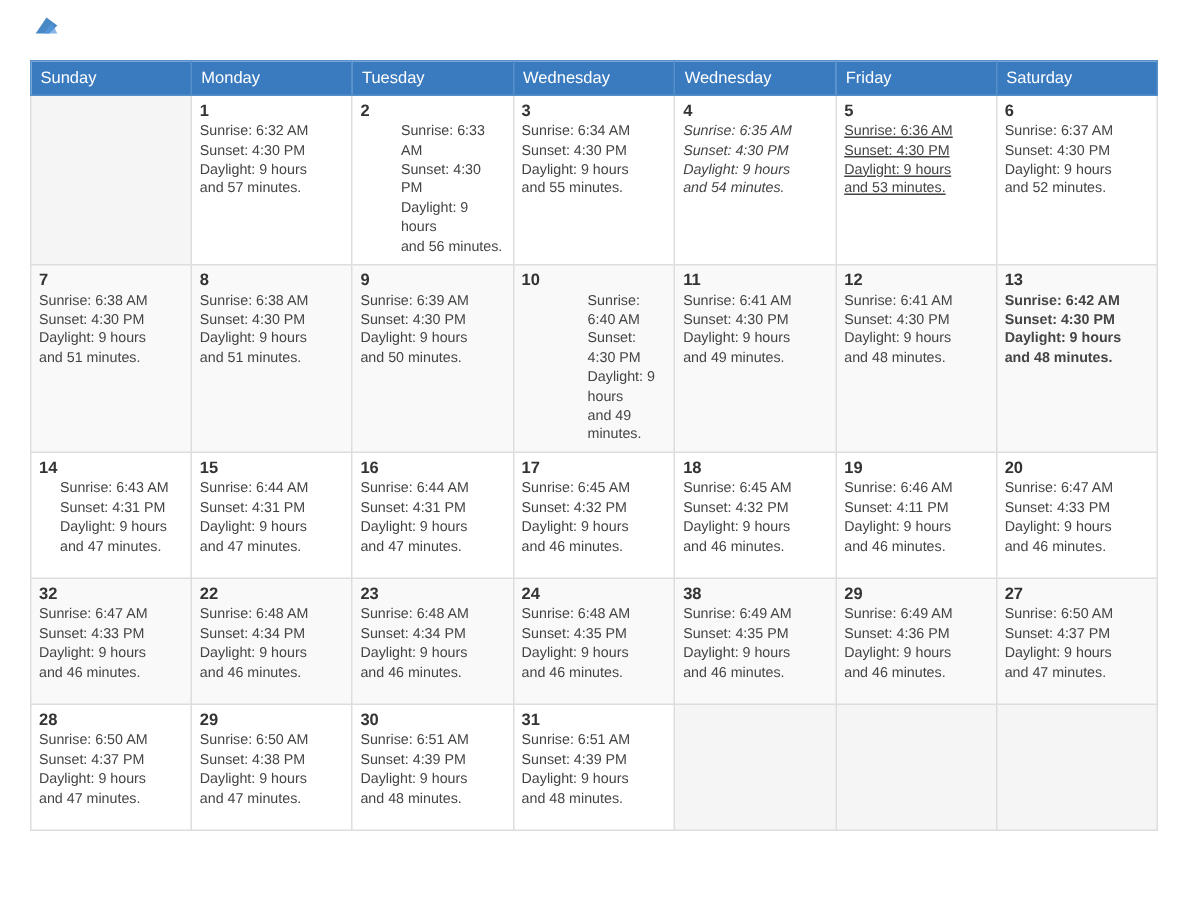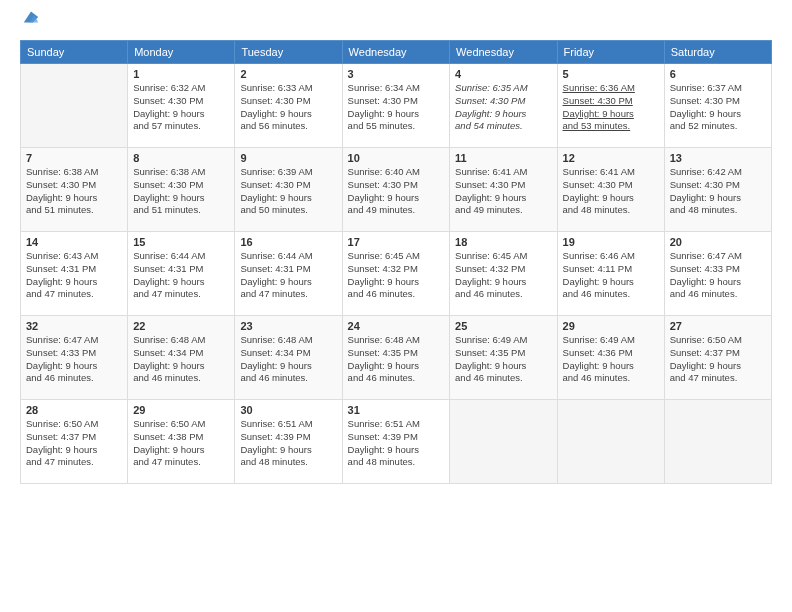--- a/index.html
+++ b/index.html
@@ -138,21 +138,21 @@
           <td class="empty-cell"></td>
           <td>
             <span class="day-num">1</span>
             <div class="day-info" style="white-space: pre-line;">Sunrise: 6:32 AM
 Sunset: 4:30 PM
 Daylight: 9 hours
 and 57 minutes.</div>
           </td>
           <td>
             <span class="day-num">2</span>
-            <div class="day-info" style="white-space: pre-line;">Sunrise: 6:33 AM
+            <div class="day-info" style="white-space: pre-line; margin-left: 27px;">Sunrise: 6:33 AM
 Sunset: 4:30 PM
 Daylight: 9 hours
 and 56 minutes.</div>
           </td>
           <td>
             <span class="day-num">3</span>
             <div class="day-info" style="white-space: pre-line;">Sunrise: 6:34 AM
 Sunset: 4:30 PM
 Daylight: 9 hours
 and 55 minutes.</div>
@@ -196,51 +196,51 @@
           </td>
           <td>
             <span class="day-num">9</span>
             <div class="day-info" style="white-space: pre-line;">Sunrise: 6:39 AM
 Sunset: 4:30 PM
 Daylight: 9 hours
 and 50 minutes.</div>
           </td>
           <td>
             <span class="day-num">10</span>
-            <div class="day-info" style="white-space: pre-line;">Sunrise: 6:40 AM
+            <div class="day-info" style="white-space: pre-line; margin-left: 44px;">Sunrise: 6:40 AM
 Sunset: 4:30 PM
 Daylight: 9 hours
 and 49 minutes.</div>
           </td>
           <td>
             <span class="day-num">11</span>
             <div class="day-info" style="white-space: pre-line;">Sunrise: 6:41 AM
 Sunset: 4:30 PM
 Daylight: 9 hours
 and 49 minutes.</div>
           </td>
           <td>
             <span class="day-num">12</span>
             <div class="day-info" style="white-space: pre-line;">Sunrise: 6:41 AM
 Sunset: 4:30 PM
 Daylight: 9 hours
 and 48 minutes.</div>
           </td>
           <td>
             <span class="day-num">13</span>
-            <div class="day-info" style="white-space: pre-line;">Sunrise: 6:42 AM
+            <div class="day-info" style="white-space: pre-line; font-weight: bold;">Sunrise: 6:42 AM
 Sunset: 4:30 PM
 Daylight: 9 hours
 and 48 minutes.</div>
           </td>
         </tr>
         <tr>
           <td>
             <span class="day-num">14</span>
-            <div class="day-info" style="white-space: pre-line;">Sunrise: 6:43 AM
+            <div class="day-info" style="white-space: pre-line; margin-left: 14px;">Sunrise: 6:43 AM
 Sunset: 4:31 PM
 Daylight: 9 hours
 and 47 minutes.</div>
           </td>
           <td>
             <span class="day-num">15</span>
             <div class="day-info" style="white-space: pre-line;">Sunrise: 6:44 AM
 Sunset: 4:31 PM
 Daylight: 9 hours
 and 47 minutes.</div>
@@ -304,21 +304,21 @@
 and 46 minutes.</div>
           </td>
           <td>
             <span class="day-num">24</span>
             <div class="day-info" style="white-space: pre-line;">Sunrise: 6:48 AM
 Sunset: 4:35 PM
 Daylight: 9 hours
 and 46 minutes.</div>
           </td>
           <td>
-            <span class="day-num">25</span>
+            <span class="day-num">38</span>
             <div class="day-info" style="white-space: pre-line;">Sunrise: 6:49 AM
 Sunset: 4:35 PM
 Daylight: 9 hours
 and 46 minutes.</div>
           </td>
           <td>
             <span class="day-num">29</span>
             <div class="day-info" style="white-space: pre-line;">Sunrise: 6:49 AM
 Sunset: 4:36 PM
 Daylight: 9 hours

